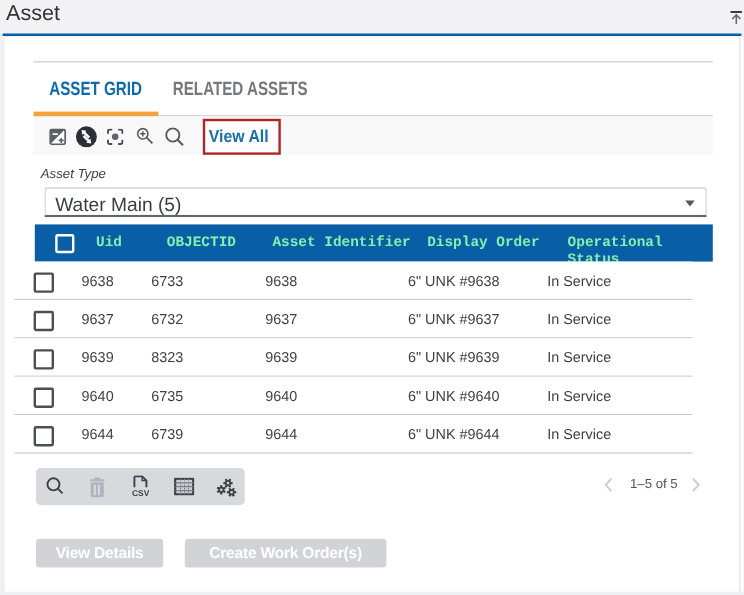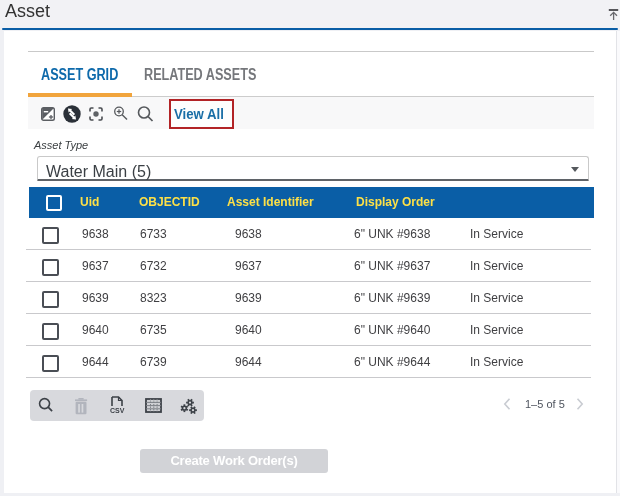--- a/index.html
+++ b/index.html
@@ -24,33 +24,33 @@
   .ticon{top:106px;}
   #redbox{left:169px;top:99px;width:61px;height:26px;border:2px solid #b22326;background:#fdfdfd;}
   #viewall{left:174px;top:106px;font-size:14.5px;font-weight:bold;color:#1a6ea6;transform:scaleX(0.91);transform-origin:0 0;}
   
   #atlabel{left:34px;top:139px;font-size:11px;color:#3c4043;font-style:italic;}
   #select{left:37px;top:156px;width:552px;height:25px;box-sizing:border-box;border:1px solid #c9c9c9;border-bottom:2px solid #5f6368;border-radius:3px 3px 1px 1px;background:#fff;}
   #seltext{left:46px;top:163px;font-size:16px;color:#3a3f44;}
   #caret{left:571px;top:167px;width:0;height:0;border-left:4px solid transparent;border-right:4px solid transparent;border-top:5px solid #55595d;}
   
   #thead{left:29px;top:187px;width:565px;height:31px;background:#0a5ea6;}
-  .hcell{position:absolute;top:8px;font-size:12px;font-weight:bold;color:#fde047;}
+  .hcell{position:absolute;top:8px;font-size:12px;font-weight:bold;color:#86efac;font-family:Liberation Mono, monospace;}
   .hcheck{position:absolute;left:17px;top:8px;width:12px;height:12px;border:2px solid #fff;border-radius:2px;}
-  .row{left:26px;width:565px;height:32px;box-sizing:border-box;background:#fff;border-bottom:1px solid #c9c9cc;}
+  .row{left:12px;width:565px;height:32px;box-sizing:border-box;background:#fff;border-bottom:1px solid #c9c9cc;}
   .rcheck{position:absolute;left:16px;top:9px;width:13px;height:13px;border:2px solid #4a4e55;border-radius:2px;background:#fff;}
   .cell{position:absolute;top:9px;font-size:12px;color:#3f3f42;}
   
   #btoolbar{left:30px;top:390px;width:174px;height:31px;background:#d8d9dd;border-radius:4px;}
   
   #pager{left:495px;top:395px;width:100px;height:18px;font-size:11px;color:#4e545e;}
   
   .btn{top:449px;height:24px;background:#d2d3d7;border-radius:3px;color:#fff;font-weight:bold;font-size:13px;letter-spacing:-0.2px;text-align:center;line-height:24px;}
   #btn1{left:30px;width:106px;}
-  #btn2{left:140px;width:188px;}
+  #btn2{left:154px;width:168px;}
   #btn3{left:335px;width:151px;}
 </style>
 </head>
 <body>
 <div id="root">
   <div class="abs" id="topbar"></div>
   <div class="abs" id="title">Asset</div>
   <svg class="abs" style="left:608px;top:9px" width="11" height="12" viewBox="0 0 11 12">
     <line x1="0.8" y1="1" x2="10.2" y2="1" stroke="#3a3a3e" stroke-width="1.7"></line>
     <line x1="5.6" y1="3.6" x2="5.6" y2="11" stroke="#67676c" stroke-width="1.3"></line>
@@ -106,20 +106,21 @@
   <div class="abs" id="select"></div>
   <div class="abs" id="seltext">Water Main (5)</div>
   <div class="abs" id="caret"></div>
 
   <div class="abs" id="thead">
     <span class="hcheck"></span>
     <span class="hcell" style="left:51px">Uid</span>
     <span class="hcell" style="left:110px">OBJECTID</span>
     <span class="hcell" style="left:198px">Asset Identifier</span>
     <span class="hcell" style="left:327px">Display Order</span>
+    <span class="hcell" style="left:444px">Operational Status</span>
   </div>
 
   <div class="abs row" style="top:218px">
     <span class="rcheck"></span>
     <span class="cell" style="left:56px">9638</span>
     <span class="cell" style="left:114px">6733</span>
     <span class="cell" style="left:209px">9638</span>
     <span class="cell" style="left:328px">6" UNK #9638</span>
     <span class="cell" style="left:444px">In Service</span>
   </div>
@@ -222,14 +223,15 @@
   </svg>
 
   <svg class="abs" style="left:503px;top:398px" width="8" height="12" viewBox="0 0 8 12">
     <path d="M6.5 0.8 L1.8 6 L6.5 11.2" fill="none" stroke="#c9ccd2" stroke-width="1.6"></path>
   </svg>
   <div class="abs" id="pager" style="left:525px;top:398px">1–5 of 5</div>
   <svg class="abs" style="left:576px;top:398px" width="8" height="12" viewBox="0 0 8 12">
     <path d="M1.5 0.8 L6.2 6 L1.5 11.2" fill="none" stroke="#c9ccd2" stroke-width="1.6"></path>
   </svg>
 
+  <div class="abs btn" id="btn1">View Details</div>
   <div class="abs btn" id="btn2">Create Work Order(s)</div>
 </div>
 
 </body></html>

